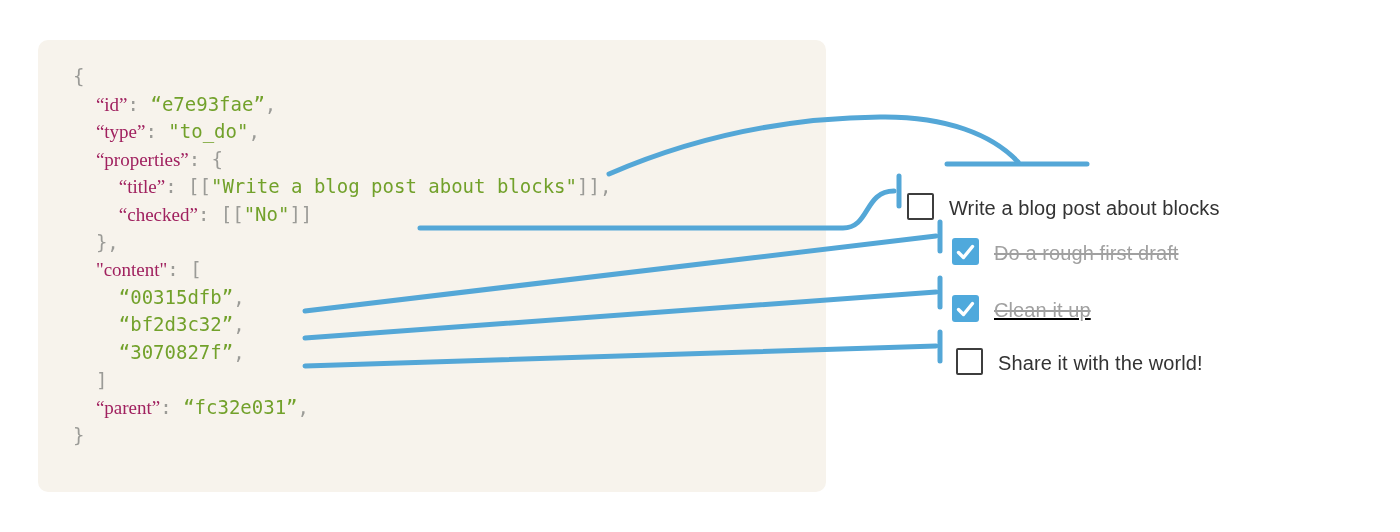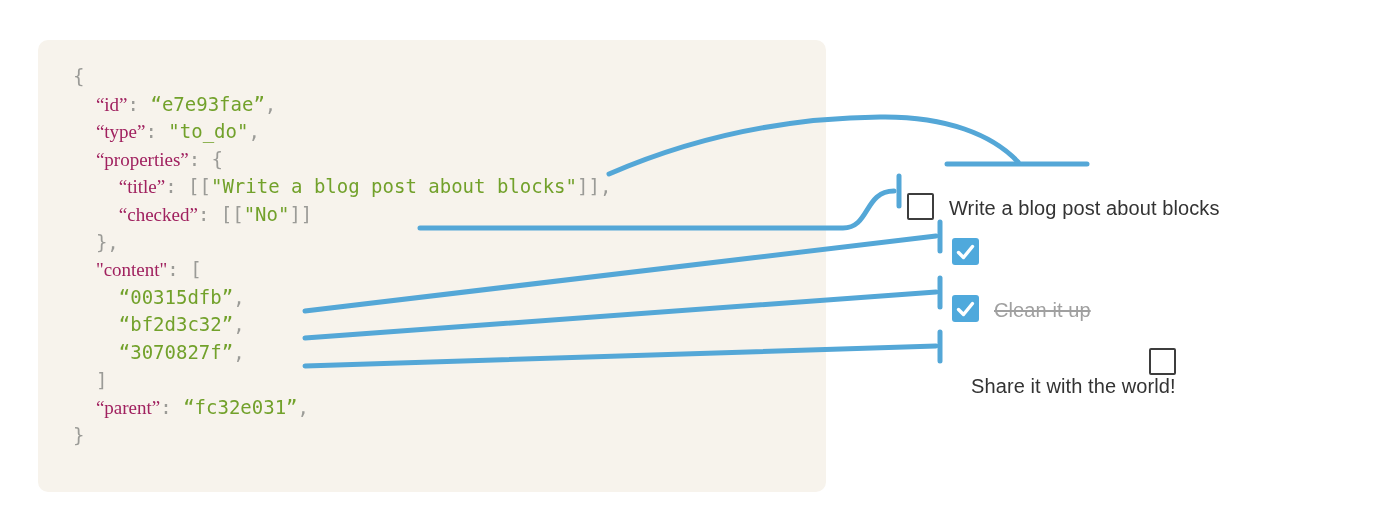--- a/index.html
+++ b/index.html
@@ -73,28 +73,29 @@
       <div class="todo-row" style="left: 907px; top: 177px;">
         <div class="checkbox"></div>
         <span class="todo-label">Write a blog post about blocks</span>
       </div>
       <div class="todo-row" style="left: 952px; top: 222px;">
         <div class="checkbox checked">
           <svg viewBox="0 0 27 27">
             <polyline points="6.5,14.5 11.5,19.5 20.5,8.5" fill="none" stroke="#ffffff" stroke-width="3.4" stroke-linecap="round" stroke-linejoin="round"></polyline>
           </svg>
         </div>
+        <span class="todo-label done">Do a rough first draft</span>
       </div>
-      <div class="todo-row" style="left: 952px; top: 279px;">
+      <div class="todo-row" style="left: 952px; top: 279px; text-decoration: underline;">
         <div class="checkbox checked">
           <svg viewBox="0 0 27 27">
             <polyline points="6.5,14.5 11.5,19.5 20.5,8.5" fill="none" stroke="#ffffff" stroke-width="3.4" stroke-linecap="round" stroke-linejoin="round"></polyline>
           </svg>
         </div>
         <span class="todo-label done">Clean it up</span>
       </div>
-      <div class="todo-row" style="left: 956px; top: 332px; flex-direction: column;">
+      <div class="todo-row" style="left: 956px; top: 332px;">
         <div class="checkbox"></div>
         <span class="todo-label">Share it with the world!</span>
       </div>
     </div>
 
 </div>
 
 </body></html>

